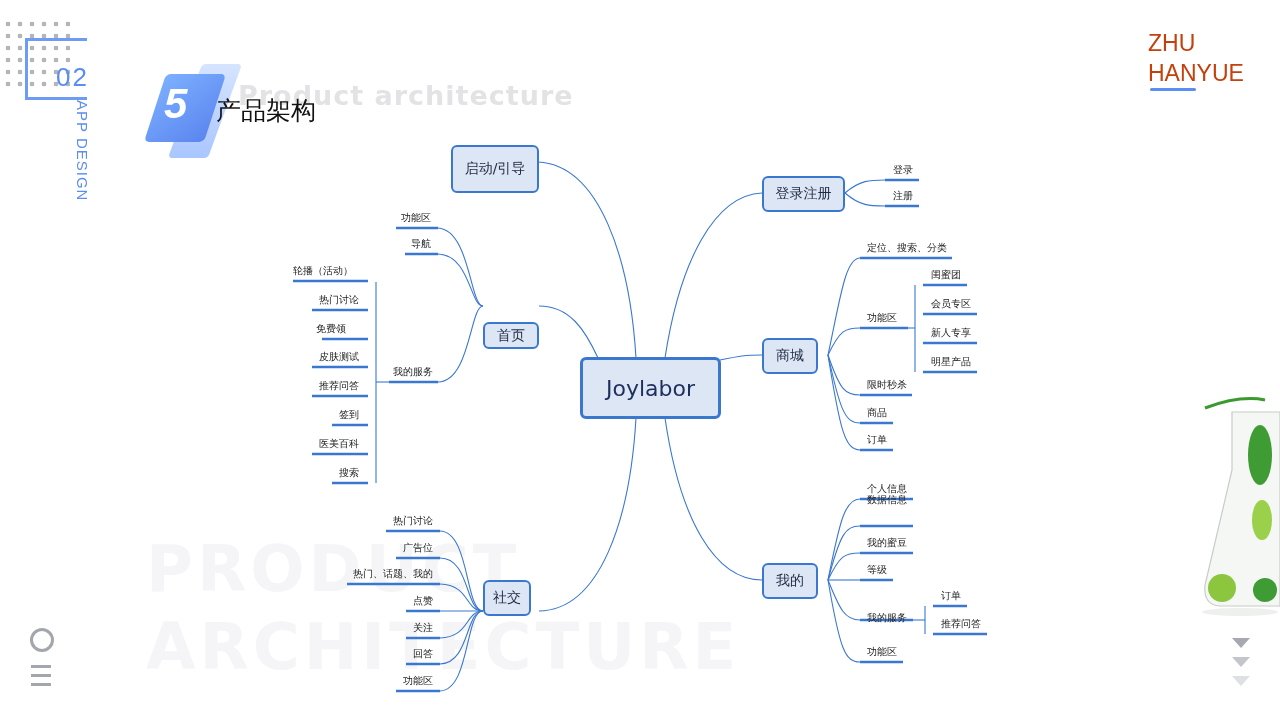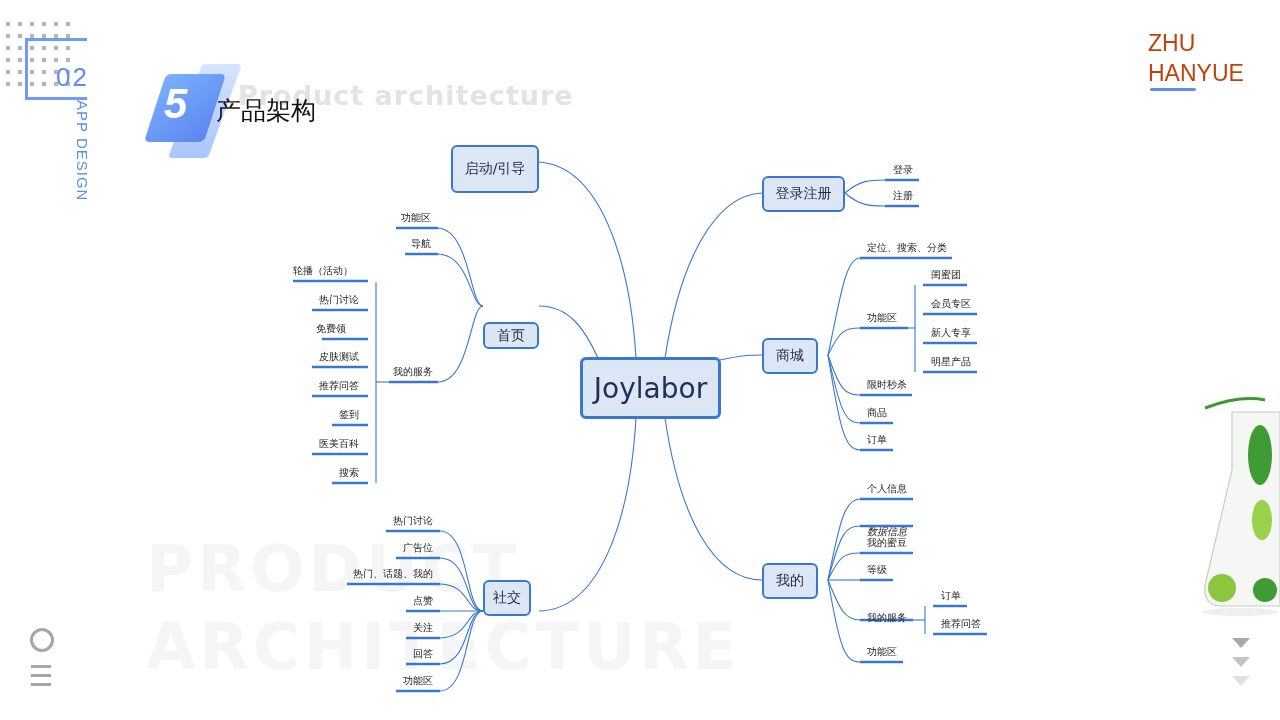--- a/index.html
+++ b/index.html
@@ -17,21 +17,21 @@
   .title{left:216px;top:94px;font-size:25px;color:#111;}
   .brand{left:1148px;top:28px;font-size:23px;line-height:30px;color:#c2410c;font-family:"Liberation Sans",sans-serif;}
   .brand-line{left:1150px;top:88px;width:46px;height:3px;background:#5b8df2;border-radius:2px;}
   .wm{font-size:64px;font-weight:bold;color:#f5f5f7;letter-spacing:4px;font-family:"DejaVu Sans",sans-serif;}
   .circ{left:30px;top:628px;width:18px;height:18px;border:3px solid #a4a6ad;border-radius:50%;}
   .ham{left:31px;width:20px;height:3px;background:#a4a6ad;}
   .tri{left:1232px;width:0;height:0;border-left:9px solid transparent;border-right:9px solid transparent;}
   svg{position:absolute;left:0;top:0;}
   .node{position:absolute;background:#dce6f4;border:2px solid #3a78d0;border-radius:6px;box-sizing:border-box;
         display:flex;align-items:center;justify-content:center;color:#1f2b44;font-size:14px;}
-  .root{font-size:28px;border-width:3.5px;color:#1f2f5c;}
+  .root{font-size:22px;border-width:3.5px;color:#1f2f5c;}
   .leaf{position:absolute;font-size:10px;color:#222;}
   .leaf.r{text-align:right;}
 </style>
 </head>
 <body>
 
 <div class="abs dots"></div>
 <div class="abs bracket"></div>
 <div class="abs num02">02</div>
 <div class="abs vtxt">APP DESIGN</div>
@@ -176,21 +176,21 @@
 <div class="leaf" style="left:867px;top:311px;">功能区</div>
 <div class="leaf" style="left:867px;top:378px;">限时秒杀</div>
 <div class="leaf" style="left:867px;top:406px;">商品</div>
 <div class="leaf" style="left:867px;top:433px;">订单</div>
 <div class="leaf" style="left:931px;top:268px;">闺蜜团</div>
 <div class="leaf" style="left:931px;top:297px;">会员专区</div>
 <div class="leaf" style="left:931px;top:326px;">新人专享</div>
 <div class="leaf" style="left:931px;top:355px;">明星产品</div>
 
 <div class="leaf" style="left:867px;top:482px;">个人信息</div>
-<div class="leaf" style="left:867px;top:525px;font-style:italic;">数据信息</div>
+<div class="leaf" style="left:867px;top:493px;">数据信息</div>
 <div class="leaf" style="left:867px;top:536px;">我的蜜豆</div>
 <div class="leaf" style="left:867px;top:563px;">等级</div>
 <div class="leaf" style="left:867px;top:603px;margin-top:8px;">我的服务</div>
 <div class="leaf" style="left:867px;top:645px;">功能区</div>
 <div class="leaf" style="left:941px;top:589px;">订单</div>
 <div class="leaf" style="left:941px;top:617px;">推荐问答</div>
 
 <svg width="1280" height="720">
   <path d="M1232,412 L1232,470 L1205,585 Q1203,605 1220,606 L1280,606 L1280,412 Z" fill="#f4f7f4" stroke="#c8ccc8" stroke-width="1.2"></path>
   <path d="M1205,408 Q1240,395 1265,400" stroke="#3b9a2e" stroke-width="3" fill="none"></path>

